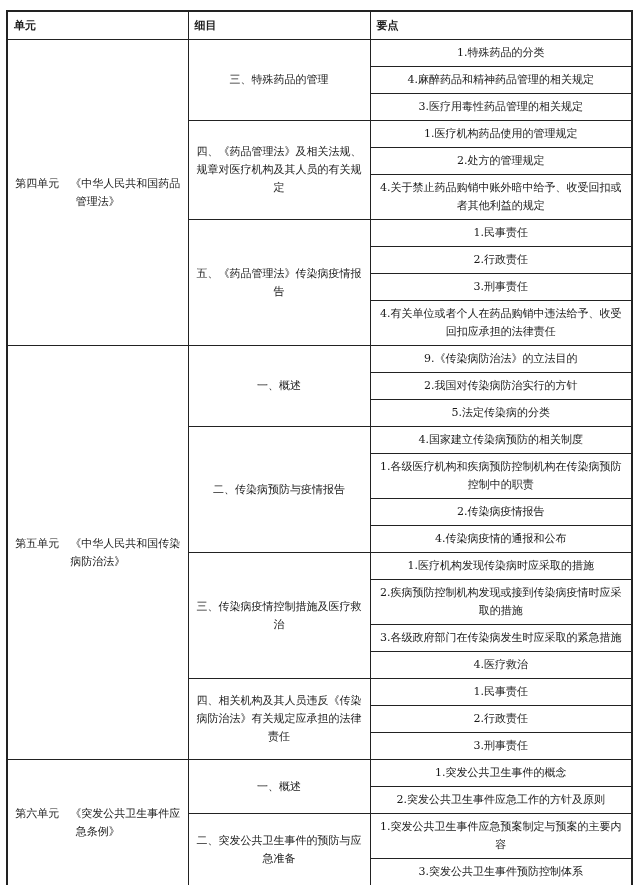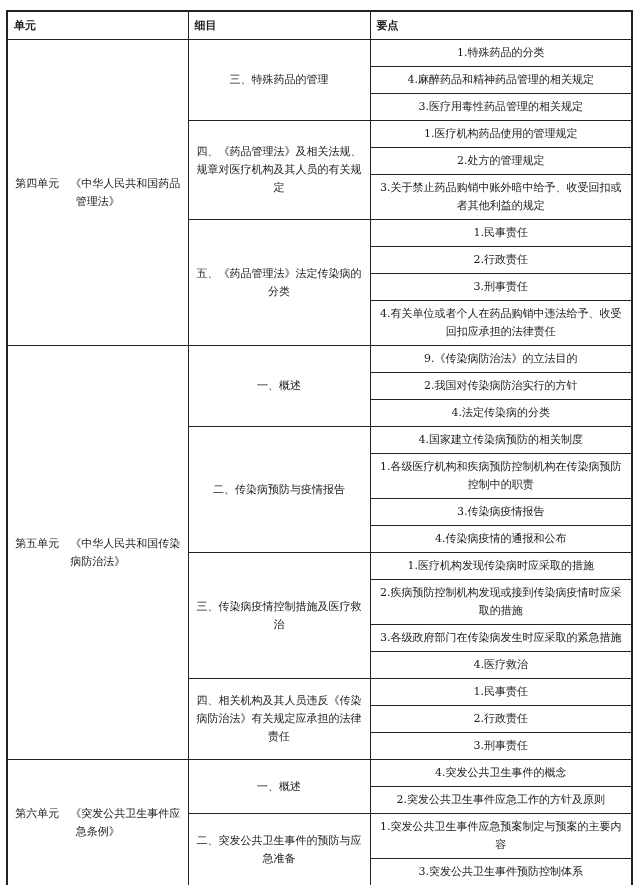--- a/index.html
+++ b/index.html
@@ -45,24 +45,24 @@
         <td class="pt">3.医疗用毒性药品管理的相关规定</td>
       </tr>
     <tr>
       <td class="item" rowspan="3">四、《药品管理法》及相关法规、规章对医疗机构及其人员的有关规定</td>
       <td class="pt">1.医疗机构药品使用的管理规定</td>
     </tr>
     <tr>
         <td class="pt">2.处方的管理规定</td>
       </tr>
     <tr>
-        <td class="pt two">3.关于禁止药品购销中账外暗中给予、收受回扣或者其他利益的规定</td>
+        <td class="pt two">4.关于禁止药品购销中账外暗中给予、收受回扣或者其他利益的规定</td>
       </tr>
     <tr>
-      <td class="item" rowspan="4">五、《药品管理法》法定传染病的分类</td>
+      <td class="item" rowspan="4">五、《药品管理法》传染病疫情报告</td>
       <td class="pt">1.民事责任</td>
     </tr>
     <tr>
         <td class="pt">2.行政责任</td>
       </tr>
     <tr>
         <td class="pt">3.刑事责任</td>
       </tr>
     <tr>
         <td class="pt two">4.有关单位或者个人在药品购销中违法给予、收受回扣应承担的法律责任</td>
@@ -70,31 +70,31 @@
 
     <tr>
       <td class="unit" rowspan="14">第五单元　《中华人民共和国传染病防治法》</td>
       <td class="item" rowspan="3">一、概述</td>
       <td class="pt">9.《传染病防治法》的立法目的</td>
     </tr>
     <tr>
         <td class="pt">2.我国对传染病防治实行的方针</td>
       </tr>
     <tr>
-        <td class="pt">4.法定传染病的分类</td>
+        <td class="pt">5.法定传染病的分类</td>
       </tr>
     <tr>
       <td class="item" rowspan="4">二、传染病预防与疫情报告</td>
       <td class="pt">4.国家建立传染病预防的相关制度</td>
     </tr>
     <tr>
         <td class="pt two">1.各级医疗机构和疾病预防控制机构在传染病预防控制中的职责</td>
       </tr>
     <tr>
-        <td class="pt">3.传染病疫情报告</td>
+        <td class="pt">2.传染病疫情报告</td>
       </tr>
     <tr>
         <td class="pt">4.传染病疫情的通报和公布</td>
       </tr>
     <tr>
       <td class="item" rowspan="4">三、传染病疫情控制措施及医疗救治</td>
       <td class="pt">1.医疗机构发现传染病时应采取的措施</td>
     </tr>
     <tr>
         <td class="pt two">2.疾病预防控制机构发现或接到传染病疫情时应采取的措施</td>
@@ -112,21 +112,21 @@
     <tr>
         <td class="pt">2.行政责任</td>
       </tr>
     <tr>
         <td class="pt">3.刑事责任</td>
       </tr>
 
     <tr>
       <td class="unit" rowspan="4">第六单元　《突发公共卫生事件应急条例》</td>
       <td class="item" rowspan="2">一、概述</td>
-      <td class="pt">4.突发公共卫生事件的概念</td>
+      <td class="pt">1.突发公共卫生事件的概念</td>
     </tr>
     <tr>
         <td class="pt">2.突发公共卫生事件应急工作的方针及原则</td>
       </tr>
     <tr>
       <td class="item" rowspan="2">二、突发公共卫生事件的预防与应急准备</td>
       <td class="pt two">1.突发公共卫生事件应急预案制定与预案的主要内容</td>
     </tr>
     <tr>
         <td class="pt">3.突发公共卫生事件预防控制体系</td>

